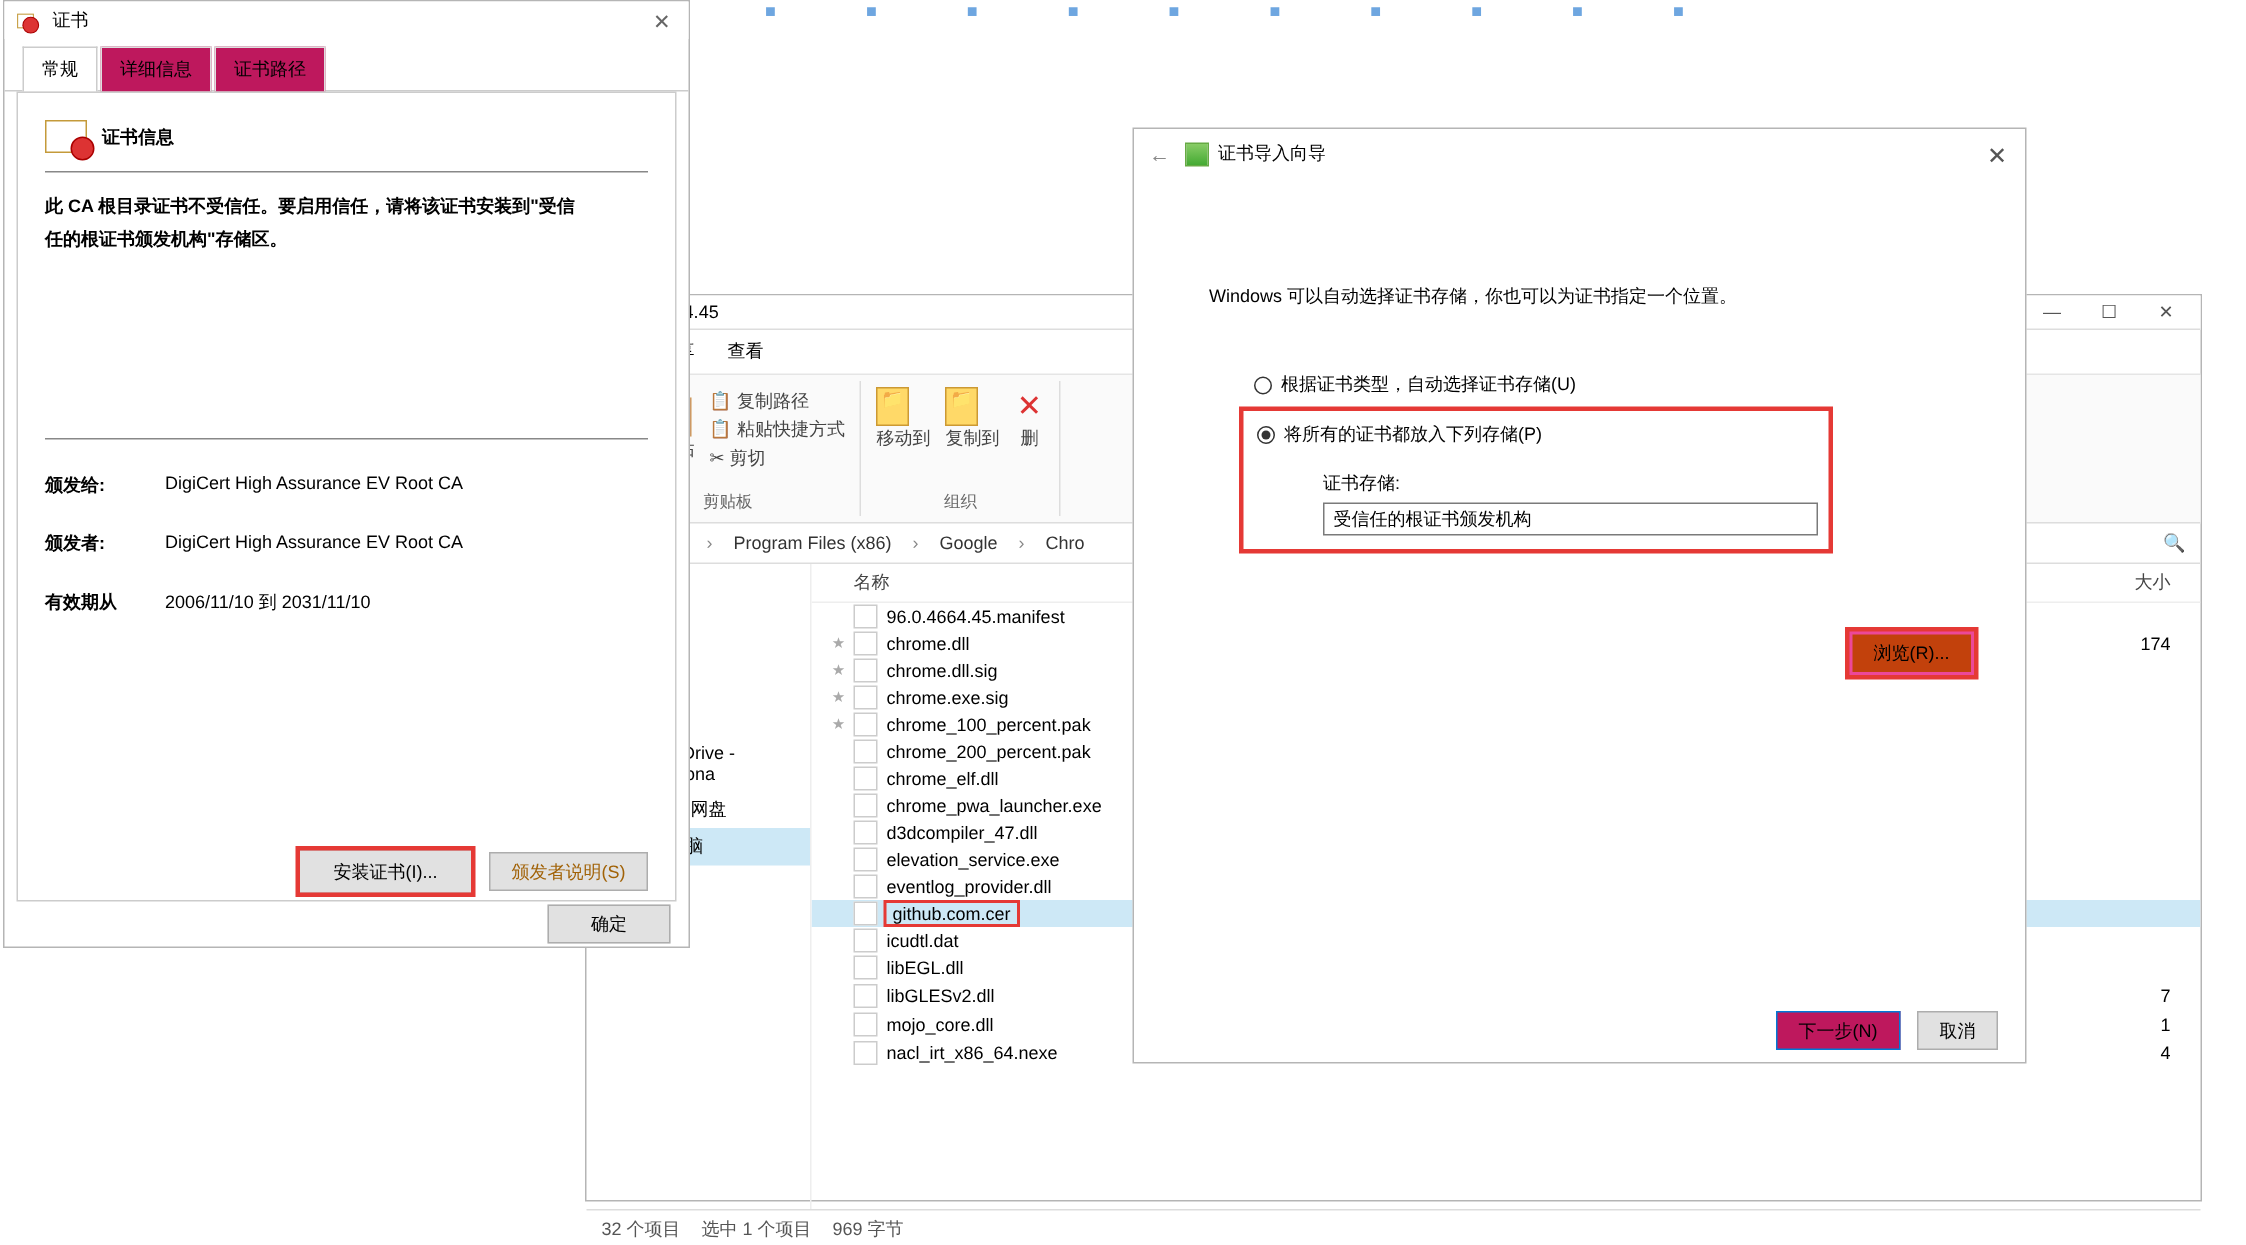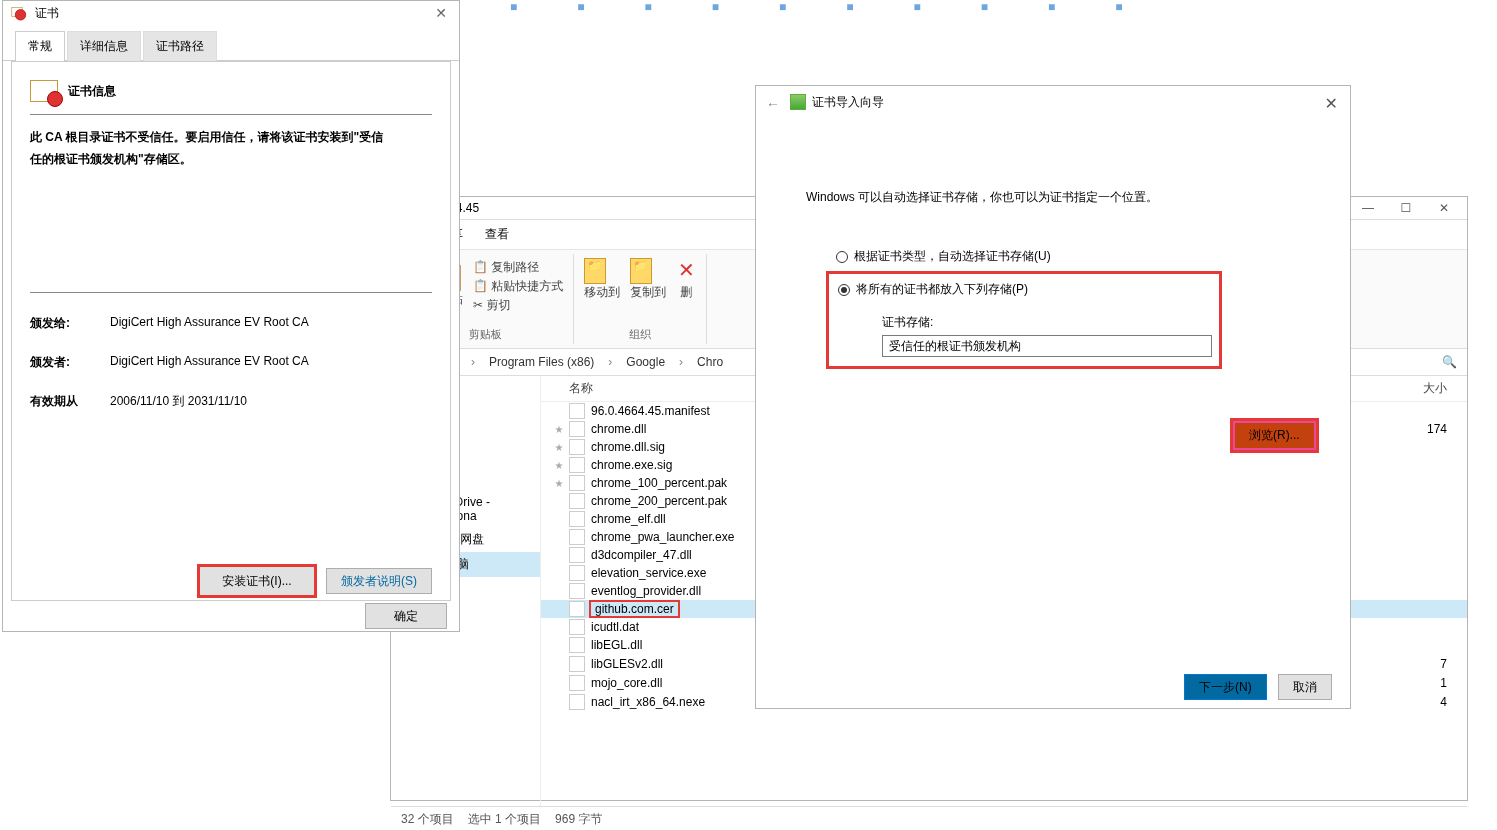--- a/index.html
+++ b/index.html
@@ -1,36 +1,36 @@
 <!DOCTYPE html>
 <html><head>
 <meta charset="utf-8">
 <style>
 *{box-sizing:border-box;font-family:"Microsoft YaHei","Segoe UI",sans-serif;font-size:12px}
 body{margin:0;width:1497px;height:830px;background:#fff;position:relative;overflow:hidden}
 .win{position:absolute;background:#fff;border:1px solid #b5b5b5}
-.titlebar{display:flex;padding:4px 6px;background:#fff}
+.titlebar{display:flex;align-items:center;padding:4px 6px;background:#fff}
 .close-x{margin-left:auto;font-size:14px;color:#666;padding:0 6px;cursor:default}
 
 #cert{left:2px;top:0;width:458px;height:632px}
 #cert .tabs{display:flex;border-bottom:1px solid #ccc;padding-left:12px;margin-top:4px}
 #cert .tab{padding:6px 12px;border:1px solid #ccc;border-bottom:none;background:#fff;position:relative;top:1px;margin-right:2px}
 #cert .tab.active{background:#fff}
-#cert .tab.inact{background:#e5e5e5;border-color:#ddd}
+#cert .tab.inact{background:#be185d;border-color:#ddd}
 #cert .body{padding:18px;border:1px solid #ccc;margin:0 8px 8px;height:540px;position:relative}
 #cert .info-row{display:flex;align-items:center;margin-bottom:12px}
 .cert-ico{width:28px;height:22px;background:#fff;border:1px solid #c49a3a;position:relative;margin-right:10px}
 .cert-ico::after{content:"";position:absolute;right:-6px;bottom:-6px;width:14px;height:14px;border-radius:50%;background:#d33;border:1px solid #a00}
 #cert hr{border:none;border-top:1px solid #888;margin:12px 0}
 .cert-msg{line-height:1.8;font-weight:bold}
 .cert-kv{display:flex;margin:22px 0}
 .cert-kv .k{width:80px;font-weight:bold}
 .btnrow{position:absolute;bottom:10px;right:18px}
 .btn{padding:5px 14px;border:1px solid #adadad;background:#e1e1e1;margin-left:8px}
-.btn.dis{color:#0369a1}
+.btn.dis{color:#a16207}
 .redbox{outline:3px solid #e53935;outline-offset:-1px}
 
 #cert .footer{position:absolute;bottom:6px;right:12px}
 
 #fx{left:390px;top:196px;width:1078px;height:605px}
 #fx .titlebar{border-bottom:1px solid #ddd;padding:4px 4px}
 #fx .winctl{margin-left:auto;display:flex}
 #fx .winctl span{width:38px;text-align:center;color:#555}
 #fx .menu{display:flex;padding:6px 14px;gap:22px;border-bottom:1px solid #e5e5e5}
 #fx .ribbon{display:flex;align-items:flex-start;padding:4px 6px;border-bottom:1px solid #ddd;background:#fafafa}
@@ -397,16 +397,16 @@
         <span>将所有的证书都放入下列存储(P)</span>
       </div>
       <div class="storefield">
         <div style="margin-bottom:4px">证书存储:</div>
         <input readonly="" value="受信任的根证书颁发机构" style="">
       </div>
     </div>
     <span class="browse redbox" style="position:absolute;left:466px;top:334px">浏览(R)...</span>
   </div>
   <div class="footer">
-    <span class="btn" style="border-color:#0078d7;background:#0369a1">下一步(N)</span>
+    <span class="btn" style="border-color:#0078d7;background:#be185d">下一步(N)</span>
     <span class="btn">取消</span>
   </div>
 </div>
 
 </body></html>

